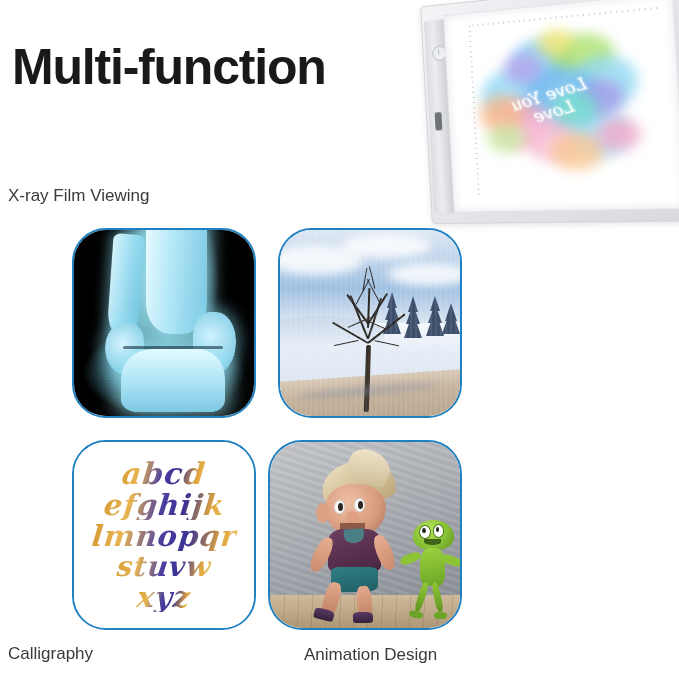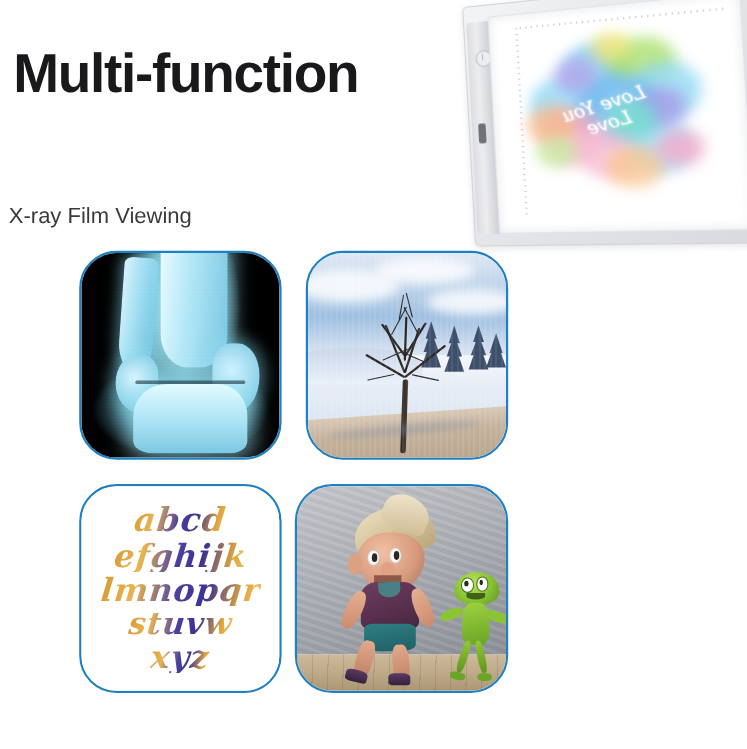--- a/index.html
+++ b/index.html
@@ -18,21 +18,21 @@
     font-size:50px;font-weight:bold;
     letter-spacing:-1.2px;
     color:#19191b;
     font-family:"Liberation Sans", sans-serif;
     white-space:nowrap;
   }
 
   
   .caption{
     position:absolute;
-    font-size:20px;
+    font-size:17px;
     color:#3a3a3c;
     white-space:nowrap;
     font-family:"Liberation Sans", sans-serif;
   }
   .cap-xray{left:8px;top:186px;}
   .cap-water{left:459px;top:406px;}
   .cap-callig{left:8px;top:644px;}
   .cap-anim{left:304px;top:645px;}
 
   
@@ -358,20 +358,22 @@
   }
 </style>
 </head>
 <body>
 
 <div class="stage">
 
   <div class="title">Multi-function</div>
 
   <div class="caption cap-xray">X-ray Film Viewing</div>
+  <div class="caption cap-callig">Calligraphy</div>
+  <div class="caption cap-anim">Animation Design</div>
 
   <div class="panel p-xray">
     <div class="panel-inner">
       <div class="xray-bg"></div>
       <div class="xray-glow"></div>
       <div class="bone fibula"></div>
       <div class="bone tibia"></div>
       <div class="bone malleolus"></div>
       <div class="bone lat-mal"></div>
       <div class="bone talus"></div>

